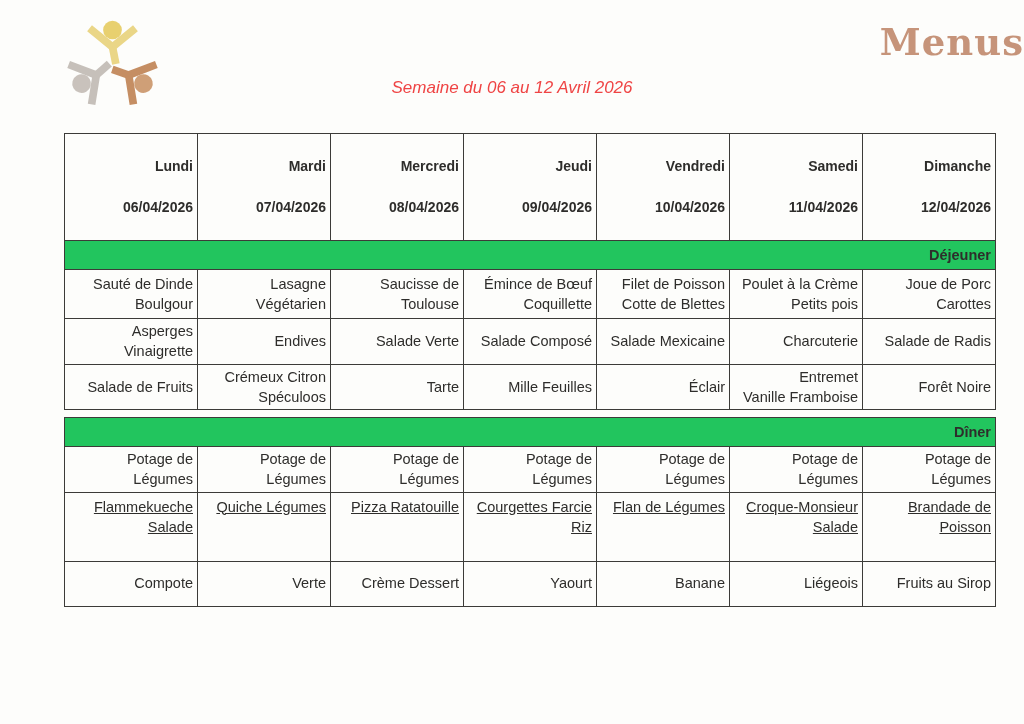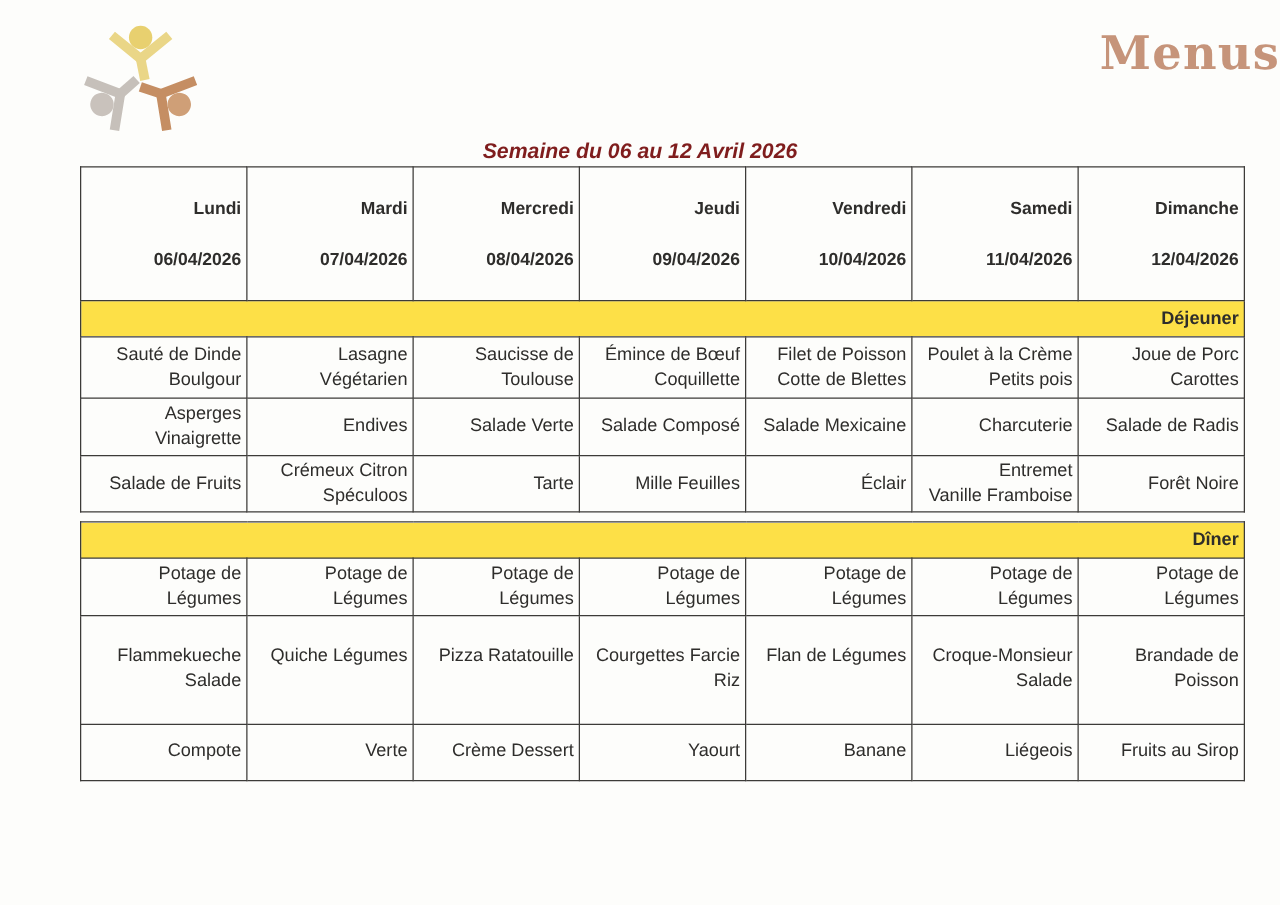--- a/index.html
+++ b/index.html
@@ -35,25 +35,24 @@
     font-size: 37px;
     letter-spacing: 1px;
     color: #c6947a;
   }
   .subtitle {
     position: absolute;
     top: 78px;
     left: 0;
     width: 100%;
     text-align: center;
-    font-weight: bold;
+    font-weight: normal;
     font-style: italic;
     font-size: 17px;
-    color: #7f1d1d;
-    margin-top: 33px;
+    color: #ef4444;
   }
   table.menu-table {
     position: absolute;
     left: 64px;
     width: 932px;
     border-collapse: collapse;
     table-layout: fixed;
     font-size: 14.5px;
     line-height: 1.4;
   }
@@ -64,29 +63,29 @@
     text-align: right;
     vertical-align: middle;
     padding: 2px 4px;
     white-space: pre-line;
     overflow: hidden;
   }
   .day-row th { height: 100px; font-weight: bold; font-size: 14px; }
   .day-name, .day-date { display: block; line-height: 1.55; }
   .band-row td {
     height: 24px;
-    background: #fde047;
+    background: #22c55e;
     font-weight: bold;
     font-size: 14.5px;
   }
   .lunch .r1 td { height: 24px; }
   .lunch .r2 td { height: 44px; }
   .lunch .r3 td { height: 40px; }
   .dinner .r1 td { height: 25px; margin-left: 16px; }
-  .dinner .r2 td { height: 62px; vertical-align: top; padding-top: 22px; }
+  .dinner .r2 td { height: 62px; vertical-align: top; padding-top: 4px; text-decoration: underline; }
   .dinner .r3 td { height: 40px; }
 </style>
 </head>
 <body>
 
 <div class="page">
 
   <div class="logo">
     <svg viewBox="0 0 120 120">
       <g transform="translate(60,62)">

